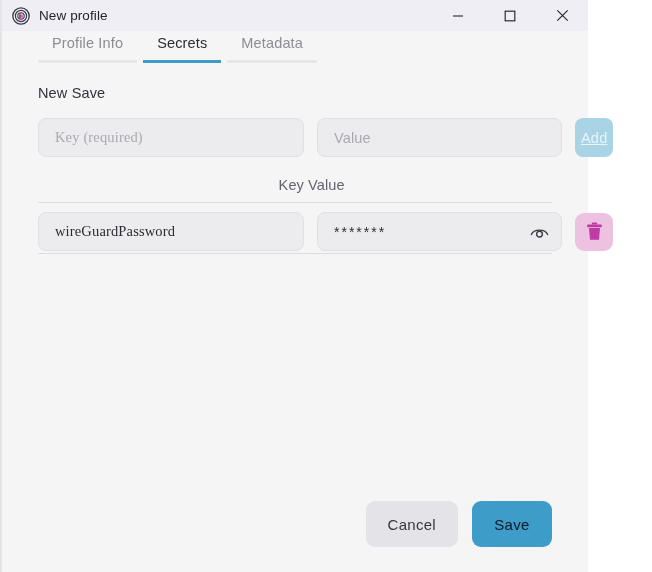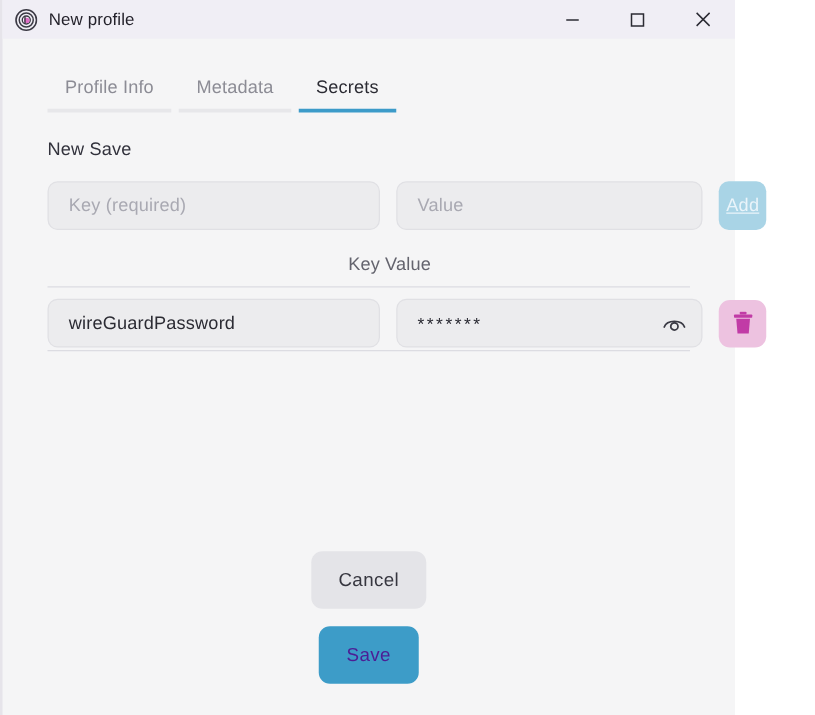--- a/index.html
+++ b/index.html
@@ -74,21 +74,20 @@
     position: relative;
     padding: 0 36px;
     box-sizing: border-box;
     display: flex;
     flex-direction: column;
   }
 
   
   .tabs {
     display: flex;
-    margin-top: 27px;
     align-items: flex-end;
   }
   .tab {
     padding: 4px 14px 9px 14px;
     font-size: 14.5px;
     color: #8c8c95;
     cursor: pointer;
     border-bottom: 3px solid #e7e7ea;
     white-space: nowrap;
     letter-spacing: 0.15px;
@@ -121,21 +120,21 @@
     border: 1px solid #e0e0e4;
     border-radius: 8px;
     display: flex;
     align-items: center;
     padding: 0 16px;
     font-size: 14.5px;
     color: #2b2b33;
     letter-spacing: 0.15px;
     position: relative;
   }
-  .field.key-field { width: 266px; flex: 0 0 266px; }
+  .field.key-field { width: 266px; flex: 0 0 266px; font-family: Liberation Serif, serif; }
   .field.value-field { width: 245px; flex: 0 0 245px; }
   .field .ph { color: #a9a9b2; }
   .field .mask {
     font-family: "Liberation Sans", sans-serif;
     letter-spacing: 2px;
     font-size: 14px;
     color: #2b2b33;
   }
 
   .add-btn {
@@ -208,25 +207,24 @@
     align-items: center;
     justify-content: center;
     cursor: pointer;
     flex: 0 0 auto;
   }
 
   
   .footer {
     margin-top: auto;
     display: flex;
-    justify-content: center;
+    justify-content: flex-end;
     align-items: center;
     gap: 14px;
     padding-bottom: 25px;
-    flex-direction: column;
   }
   .btn {
     box-sizing: border-box;
     height: 46px;
     min-width: 90px;
     border: none;
     border-radius: 9px;
     font-size: 15px;
     font-family: "Liberation Sans", sans-serif;
     letter-spacing: 0.3px;
@@ -235,21 +233,21 @@
     align-items: center;
     justify-content: center;
     padding: 0 22px;
   }
   .btn.cancel {
     background: #e4e4e8;
     color: #36363f;
   }
   .btn.save {
     background: #3d9cc8;
-    color: #4c1d95;
+    color: #0f172a;
     min-width: 80px;
   }
 </style>
 </head>
 <body>
 
 <div class="window">
 
   <div class="titlebar">
     <svg class="app-icon" viewBox="0 0 18 18">
@@ -279,25 +277,25 @@
       </div>
     </div>
   </div>
 
   <div class="content">
 
     <div class="tabs">
       <div class="tab">
         <span>Profile Info</span>
       </div>
+      <div class="tab active">
+        <span>Secrets</span>
+      </div>
       <div class="tab">
         <span>Metadata</span>
-      </div>
-      <div class="tab active">
-        <span>Secrets</span>
       </div>
     </div>
 
     <div class="section-title">New Save</div>
 
     <div class="entry-row">
       <div class="field key-field">
         <span class="ph">Key (required)</span>
       </div>
       <div class="field value-field">

